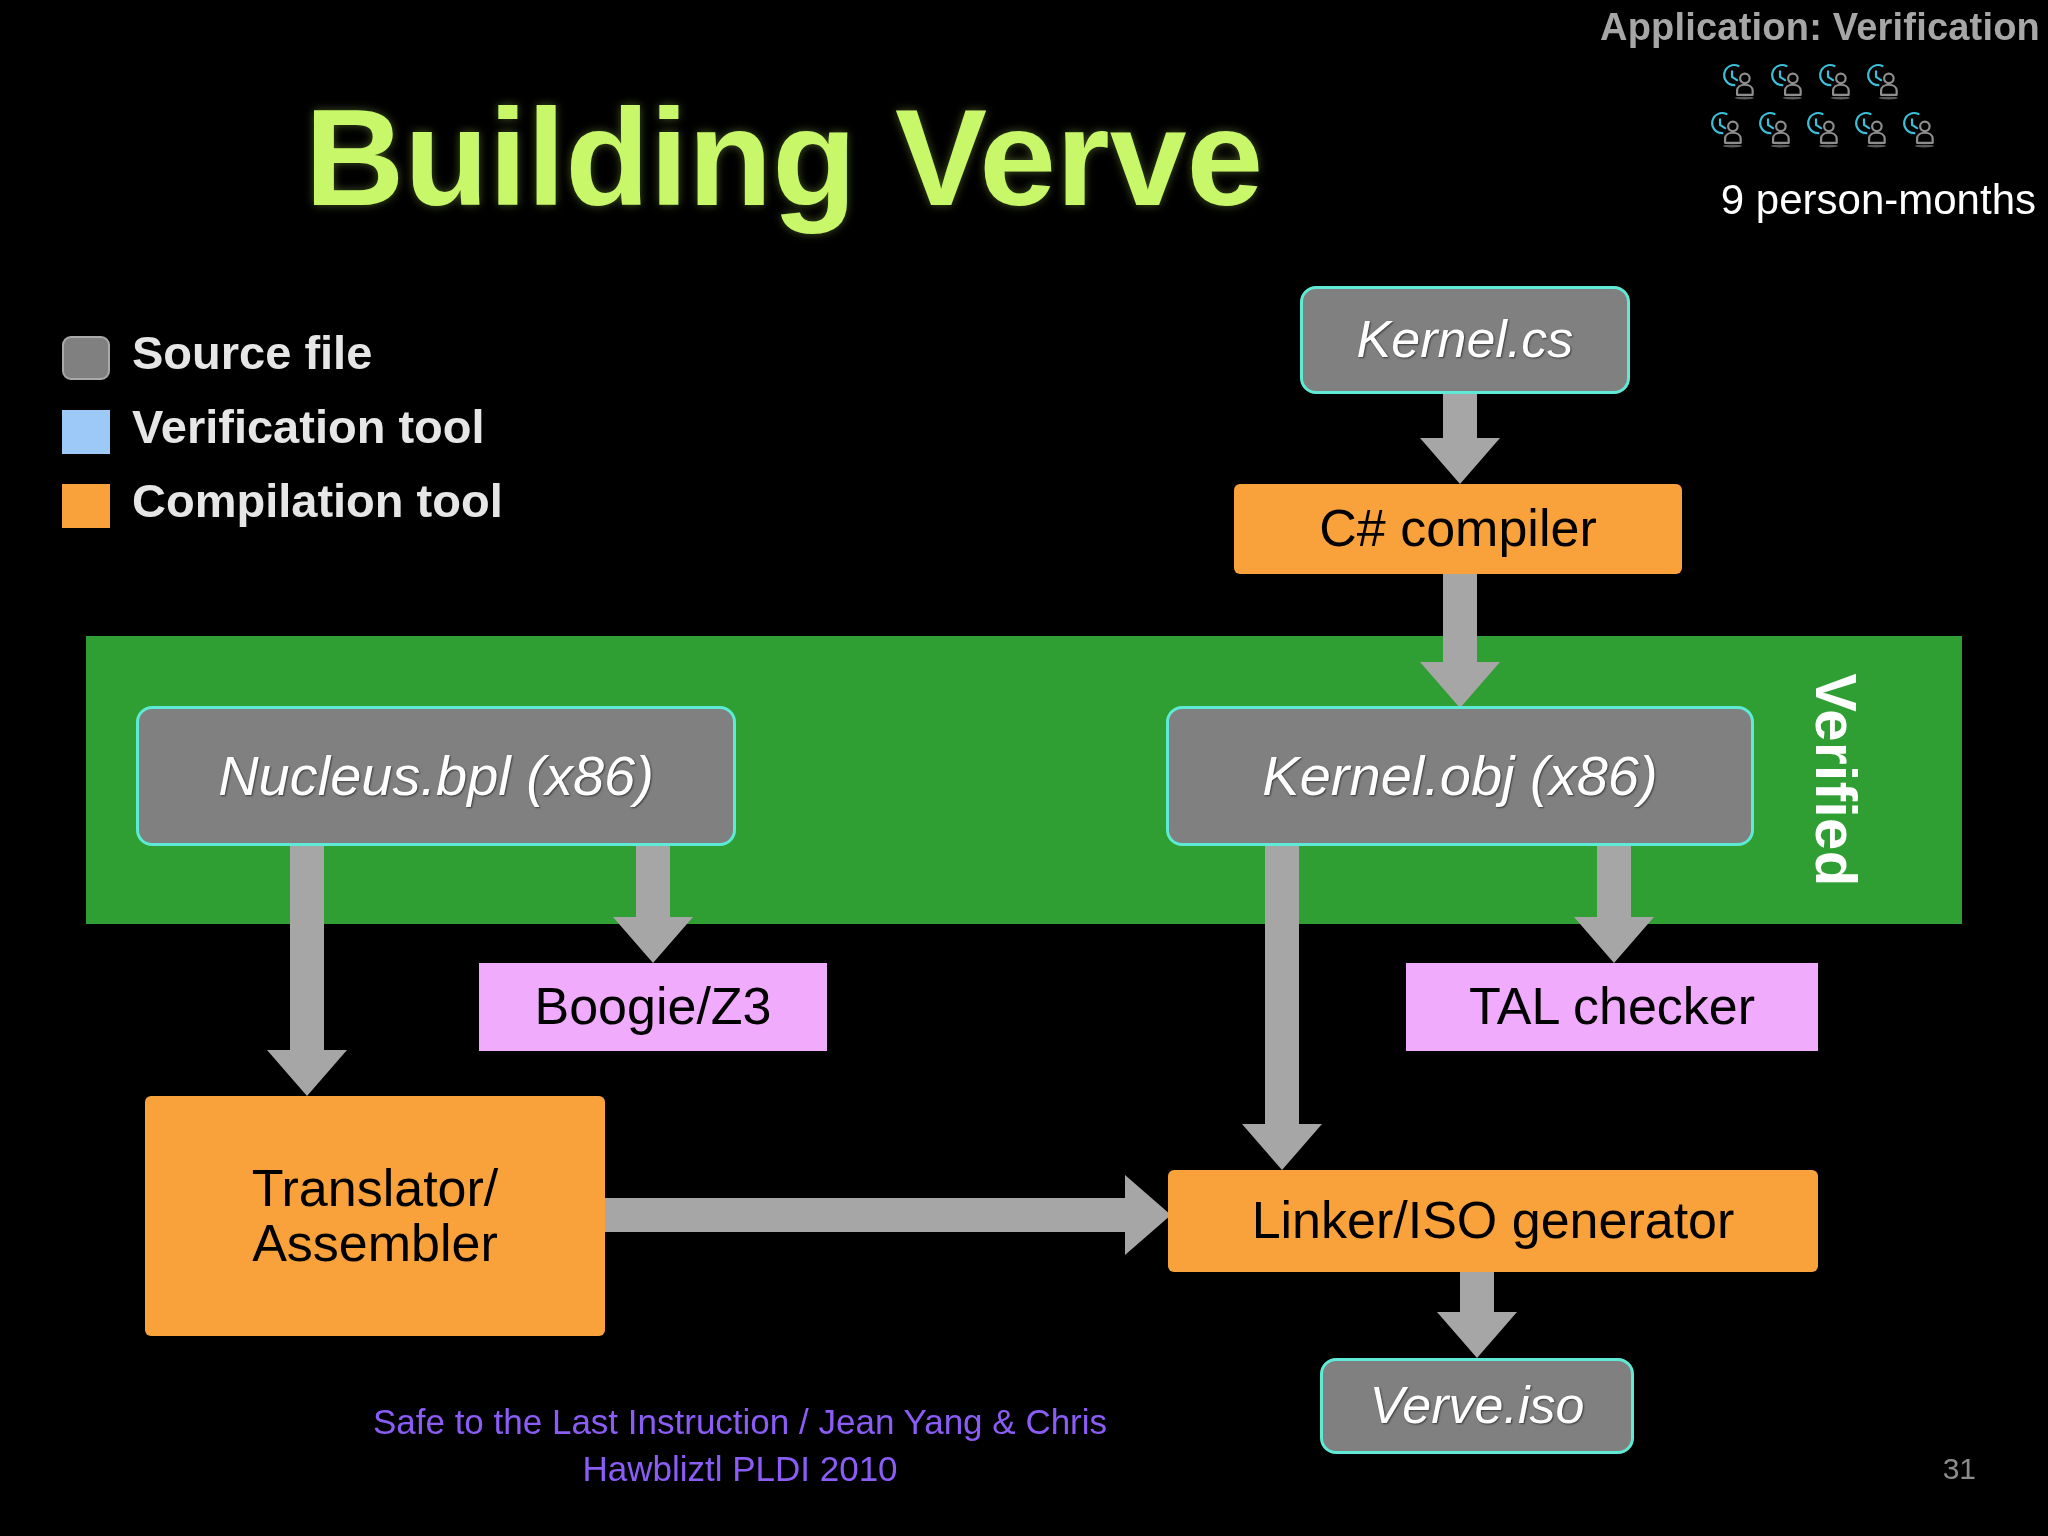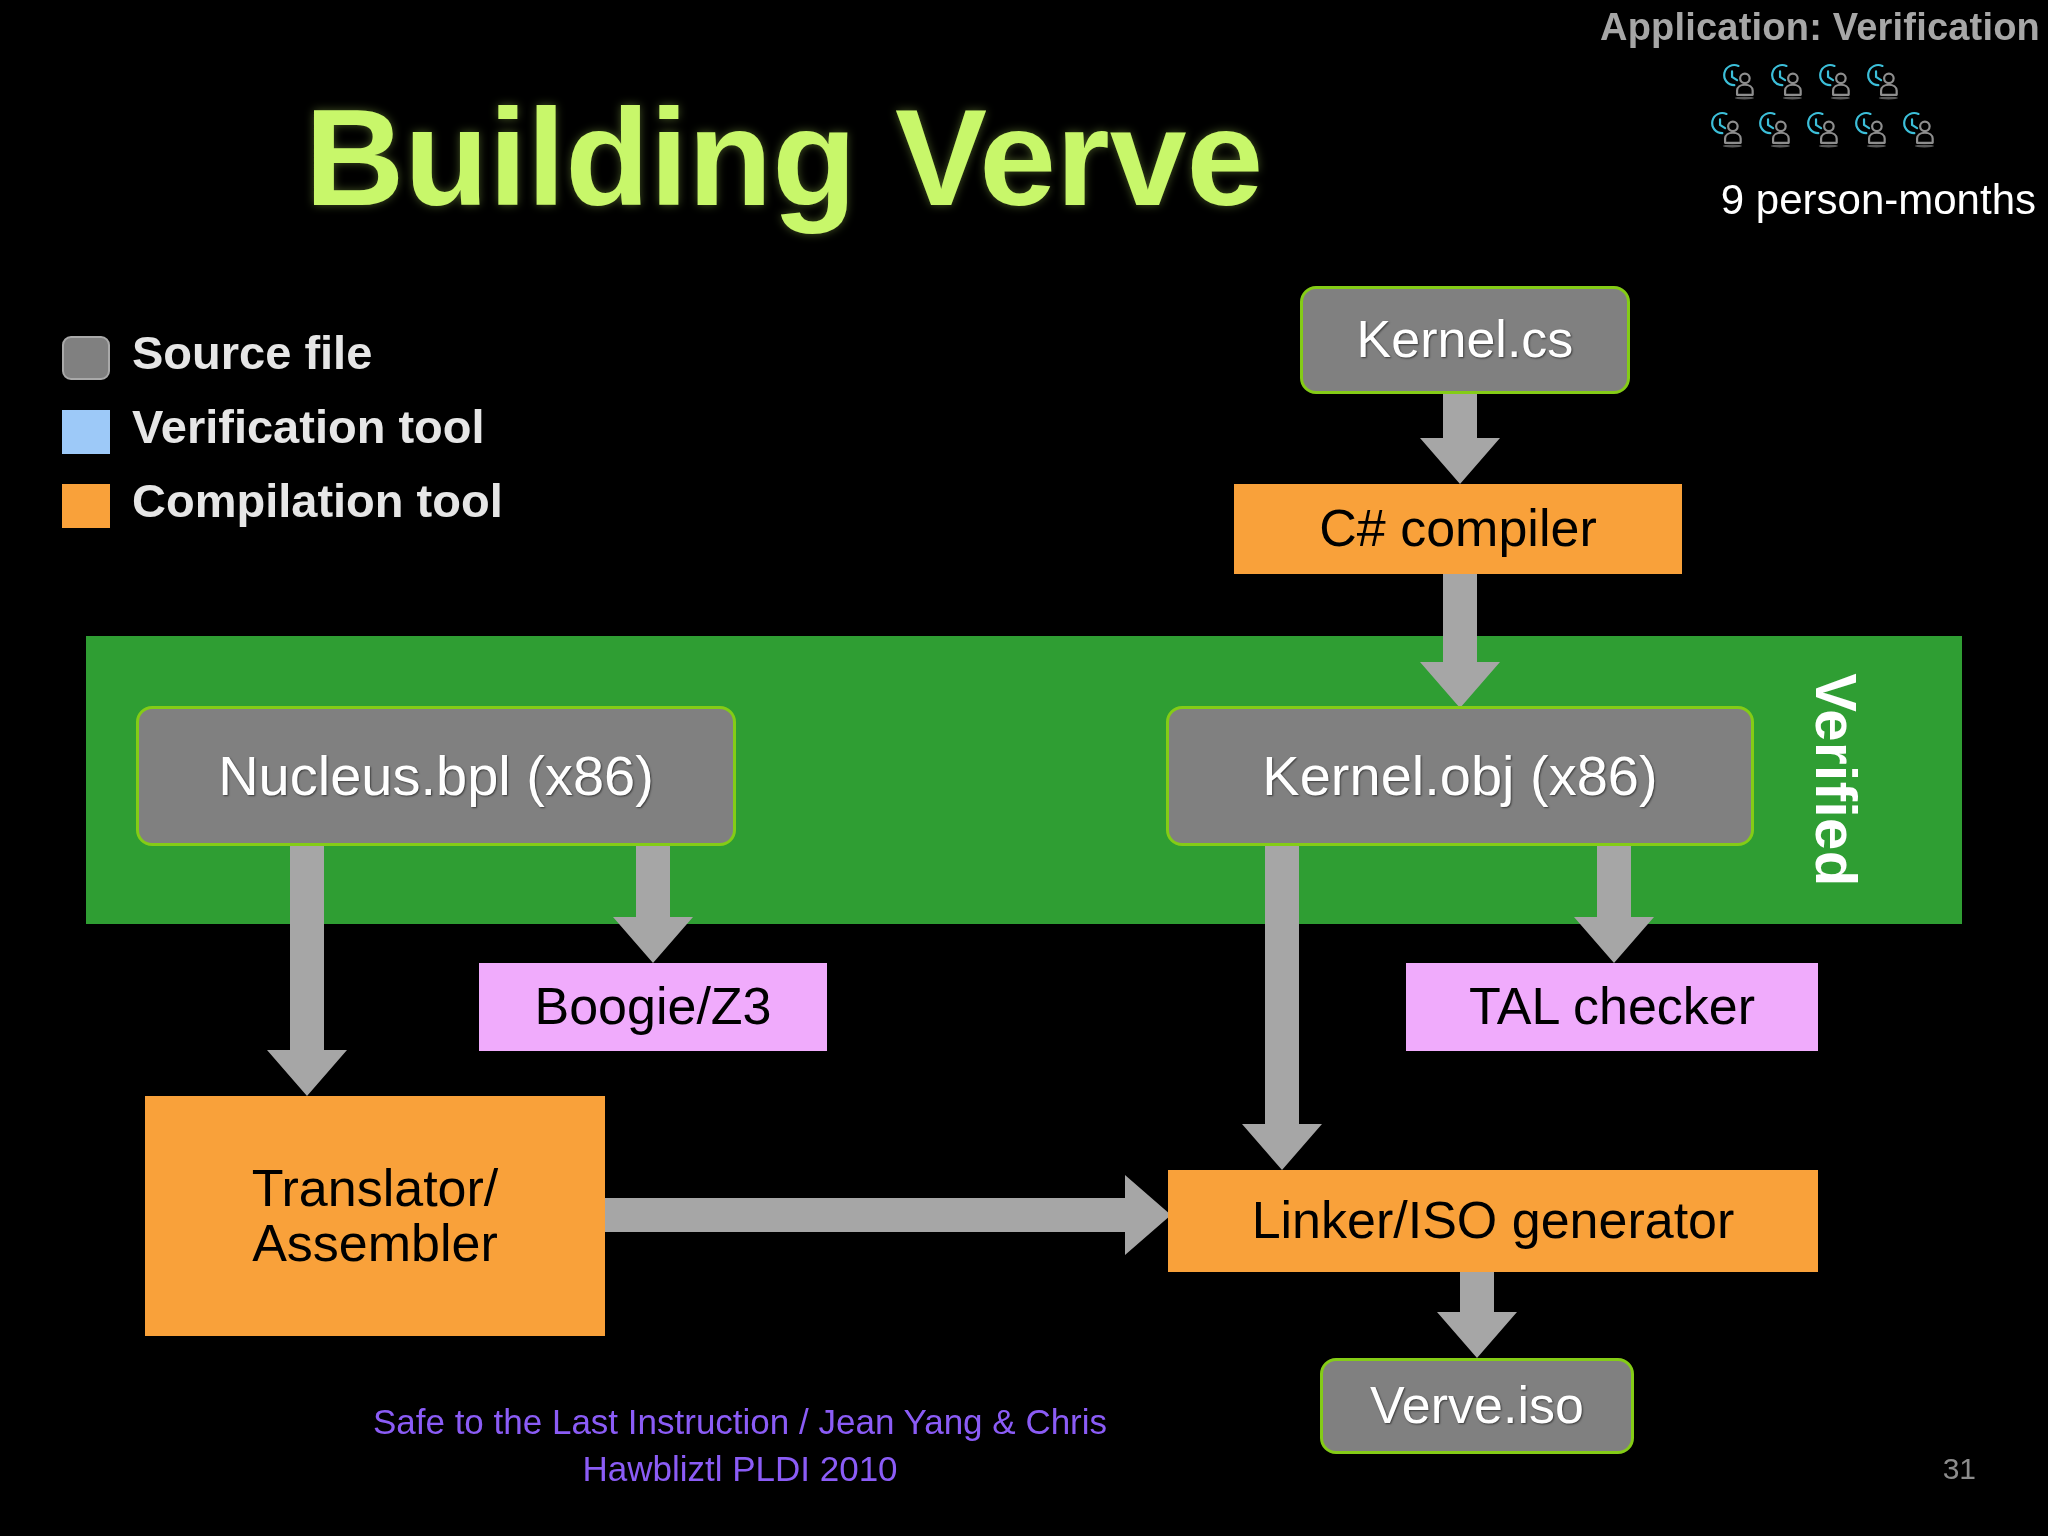--- a/index.html
+++ b/index.html
@@ -63,25 +63,25 @@
     white-space:nowrap;letter-spacing:.5px;
   }
 
   
   .node{
     position:absolute;box-sizing:border-box;
     display:flex;align-items:center;justify-content:center;
     text-align:center;line-height:1.06;
   }
   .node-source{
-    background:#808080;border:3px solid #84cc16;border-radius:16px;
-    color:#ffffff;
+    background:#808080;border:3px solid #5eead4;border-radius:16px;
+    color:#ffffff;font-style:italic;
     text-shadow:1px 1px 2px rgba(0,0,0,.55);
   }
-  .node-compile{background:#f9a13a;color:#000000;}
+  .node-compile{background:#f9a13a;color:#000000;border-radius:6px;}
   .node-verify{background:#f0abfc;color:#000000;}
 
   #node-kernel-cs   {left:1300px;top:286px;width:330px;height:108px;font-size:52px;z-index:4;}
   #node-csharp      {left:1234px;top:484px;width:448px;height:90px;font-size:52px;z-index:4;}
   #node-nucleus     {left:136px; top:706px;width:600px;height:140px;font-size:56px;z-index:4;}
   #node-kernel-obj  {left:1166px;top:706px;width:588px;height:140px;font-size:56px;z-index:4;}
   #node-boogie      {left:479px; top:963px;width:348px;height:88px;font-size:52px;z-index:4;}
   #node-tal         {left:1406px;top:963px;width:412px;height:88px;font-size:52px;z-index:4;}
   #node-translator  {left:145px; top:1096px;width:460px;height:240px;font-size:52px;z-index:4;}
   #node-linker      {left:1168px;top:1170px;width:650px;height:102px;font-size:52px;z-index:4;}

